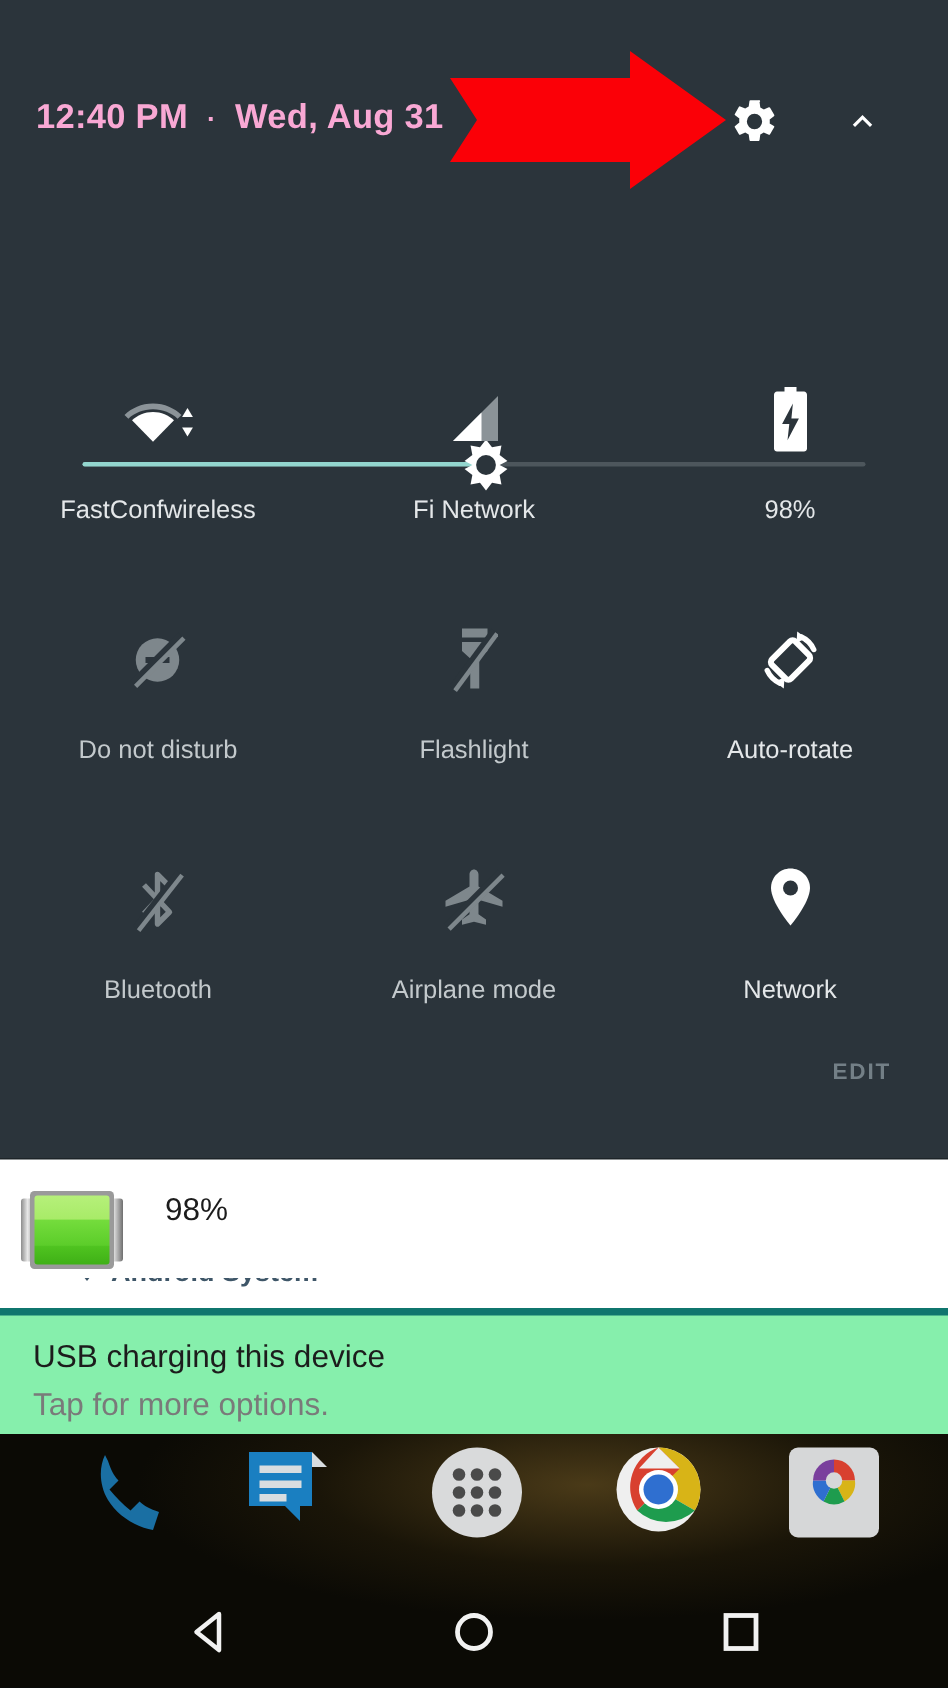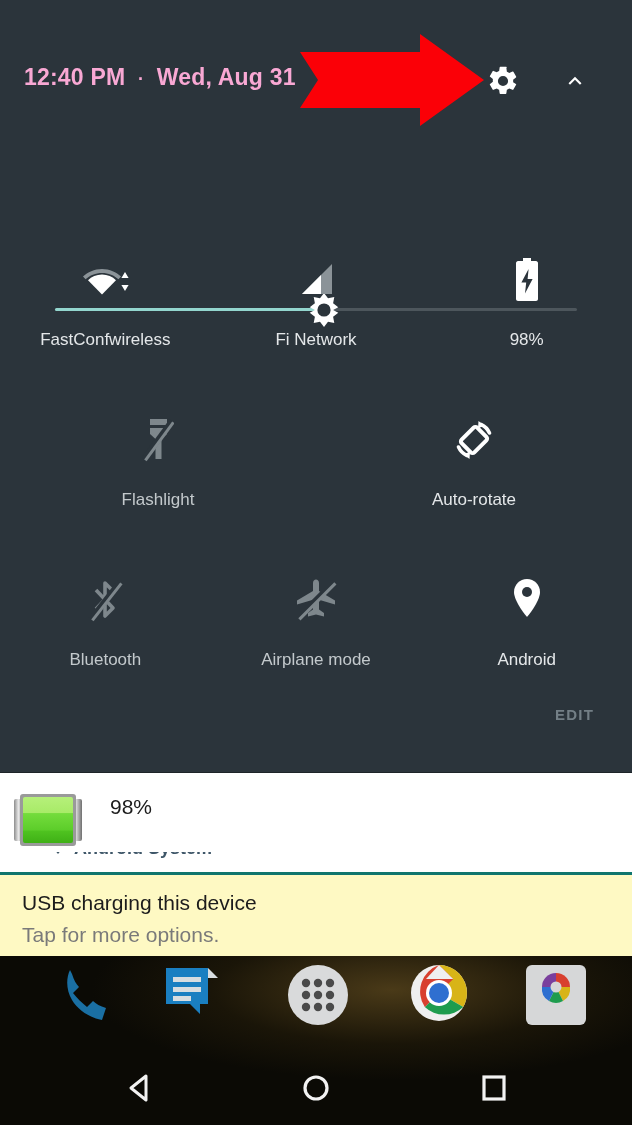--- a/index.html
+++ b/index.html
@@ -103,22 +103,22 @@
   }
   .clipped-appname .inner {
     position:absolute; left:74px; top:-14px;
     font-size:18px; font-weight:bold; color:#3e5668; white-space:nowrap;
   }
   .clipped-appname .app-dot {
     position:absolute; left:48px; top:-10px; width:20px; height:16px;
   }
   .notif-usb {
     position:absolute; left:0; top:872px; width:632px; height:84px;
-    background:#fef9c3;
-    border-top:3px solid #0f766e;
+    background:#86efac;
+    border-top:5px solid #0f766e;
   }
   .usb-title {
     position:absolute; left:22px; top:16px;
     font-size:21px; color:#1c1c1c;
   }
   .usb-sub {
     position:absolute; left:22px; top:48px;
     font-size:21px; color:#7a7a7a;
   }
 
@@ -213,20 +213,31 @@
             <svg width="30" height="44" viewBox="0 0 30 44">
               <path fill="#ffffff" d="M19,3 L19,0 L11,0 L11,3 L6,3 C5,3 4,4 4,5.2 L4,41 C4,42.2 5,43 6,43 L24,43 C25,43 26,42.2 26,41 L26,5.2 C26,4 25,3 24,3 Z"></path>
               <path fill="#2b343b" d="M16.6,11 L9.4,24.6 L14.2,24.6 L13,35.5 L20.6,21 L15.6,21 Z"></path>
             </svg>
           </div>
           <div class="tile-label">98%</div>
         </div>
       </div>
 
       <div class="tile-row">
+        <div class="tile off">
+          <div class="tile-icon">
+            <svg width="46" height="46" viewBox="0 0 46 46">
+              <circle cx="23" cy="23" r="14.5" fill="#7e878c"></circle>
+              <rect x="15" y="21" width="16" height="4" fill="#2b343b"></rect>
+              <path d="M7,39 L39,7" stroke="#2b343b" stroke-width="6" fill="none"></path>
+              <path d="M8.4,40.6 L40.6,8.4" stroke="#7e878c" stroke-width="3" fill="none"></path>
+            </svg>
+          </div>
+          <div class="tile-label">Do not disturb</div>
+        </div>
 
         <div class="tile off">
           <div class="tile-icon">
             <svg width="32" height="46" viewBox="0 0 32 46">
               <rect x="8" y="2" width="17" height="6" fill="#7e878c"></rect>
               <path fill="#7e878c" d="M8,11 L25,11 L25,17 L19.5,22 L19.5,42 L13.5,42 L13.5,22 L8,17 Z"></path>
               <path d="M2,42 L30,4" stroke="#2b343b" stroke-width="6" fill="none"></path>
               <path d="M3.4,43.4 L31.4,5.4" stroke="#7e878c" stroke-width="3" fill="none"></path>
             </svg>
           </div>
@@ -270,21 +281,21 @@
           <div class="tile-label">Airplane mode</div>
         </div>
 
         <div class="tile">
           <div class="tile-icon">
             <svg width="34" height="46" viewBox="0 0 34 46">
               <path fill="#ffffff" d="M17,2 C9.8,2 4,7.8 4,15 C4,24.7 17,40 17,40 C17,40 30,24.7 30,15 C30,7.8 24.2,2 17,2 Z"></path>
               <circle cx="17" cy="15" r="5" fill="#2b343b"></circle>
             </svg>
           </div>
-          <div class="tile-label">Android</div>
+          <div class="tile-label">Network</div>
         </div>
       </div>
     </div>
 
     <div class="edit-button">EDIT</div>
   </div>
 
   <div class="notif-battery">
     <div class="battery-glyph">
       <svg width="72" height="58" viewBox="0 0 72 58">

